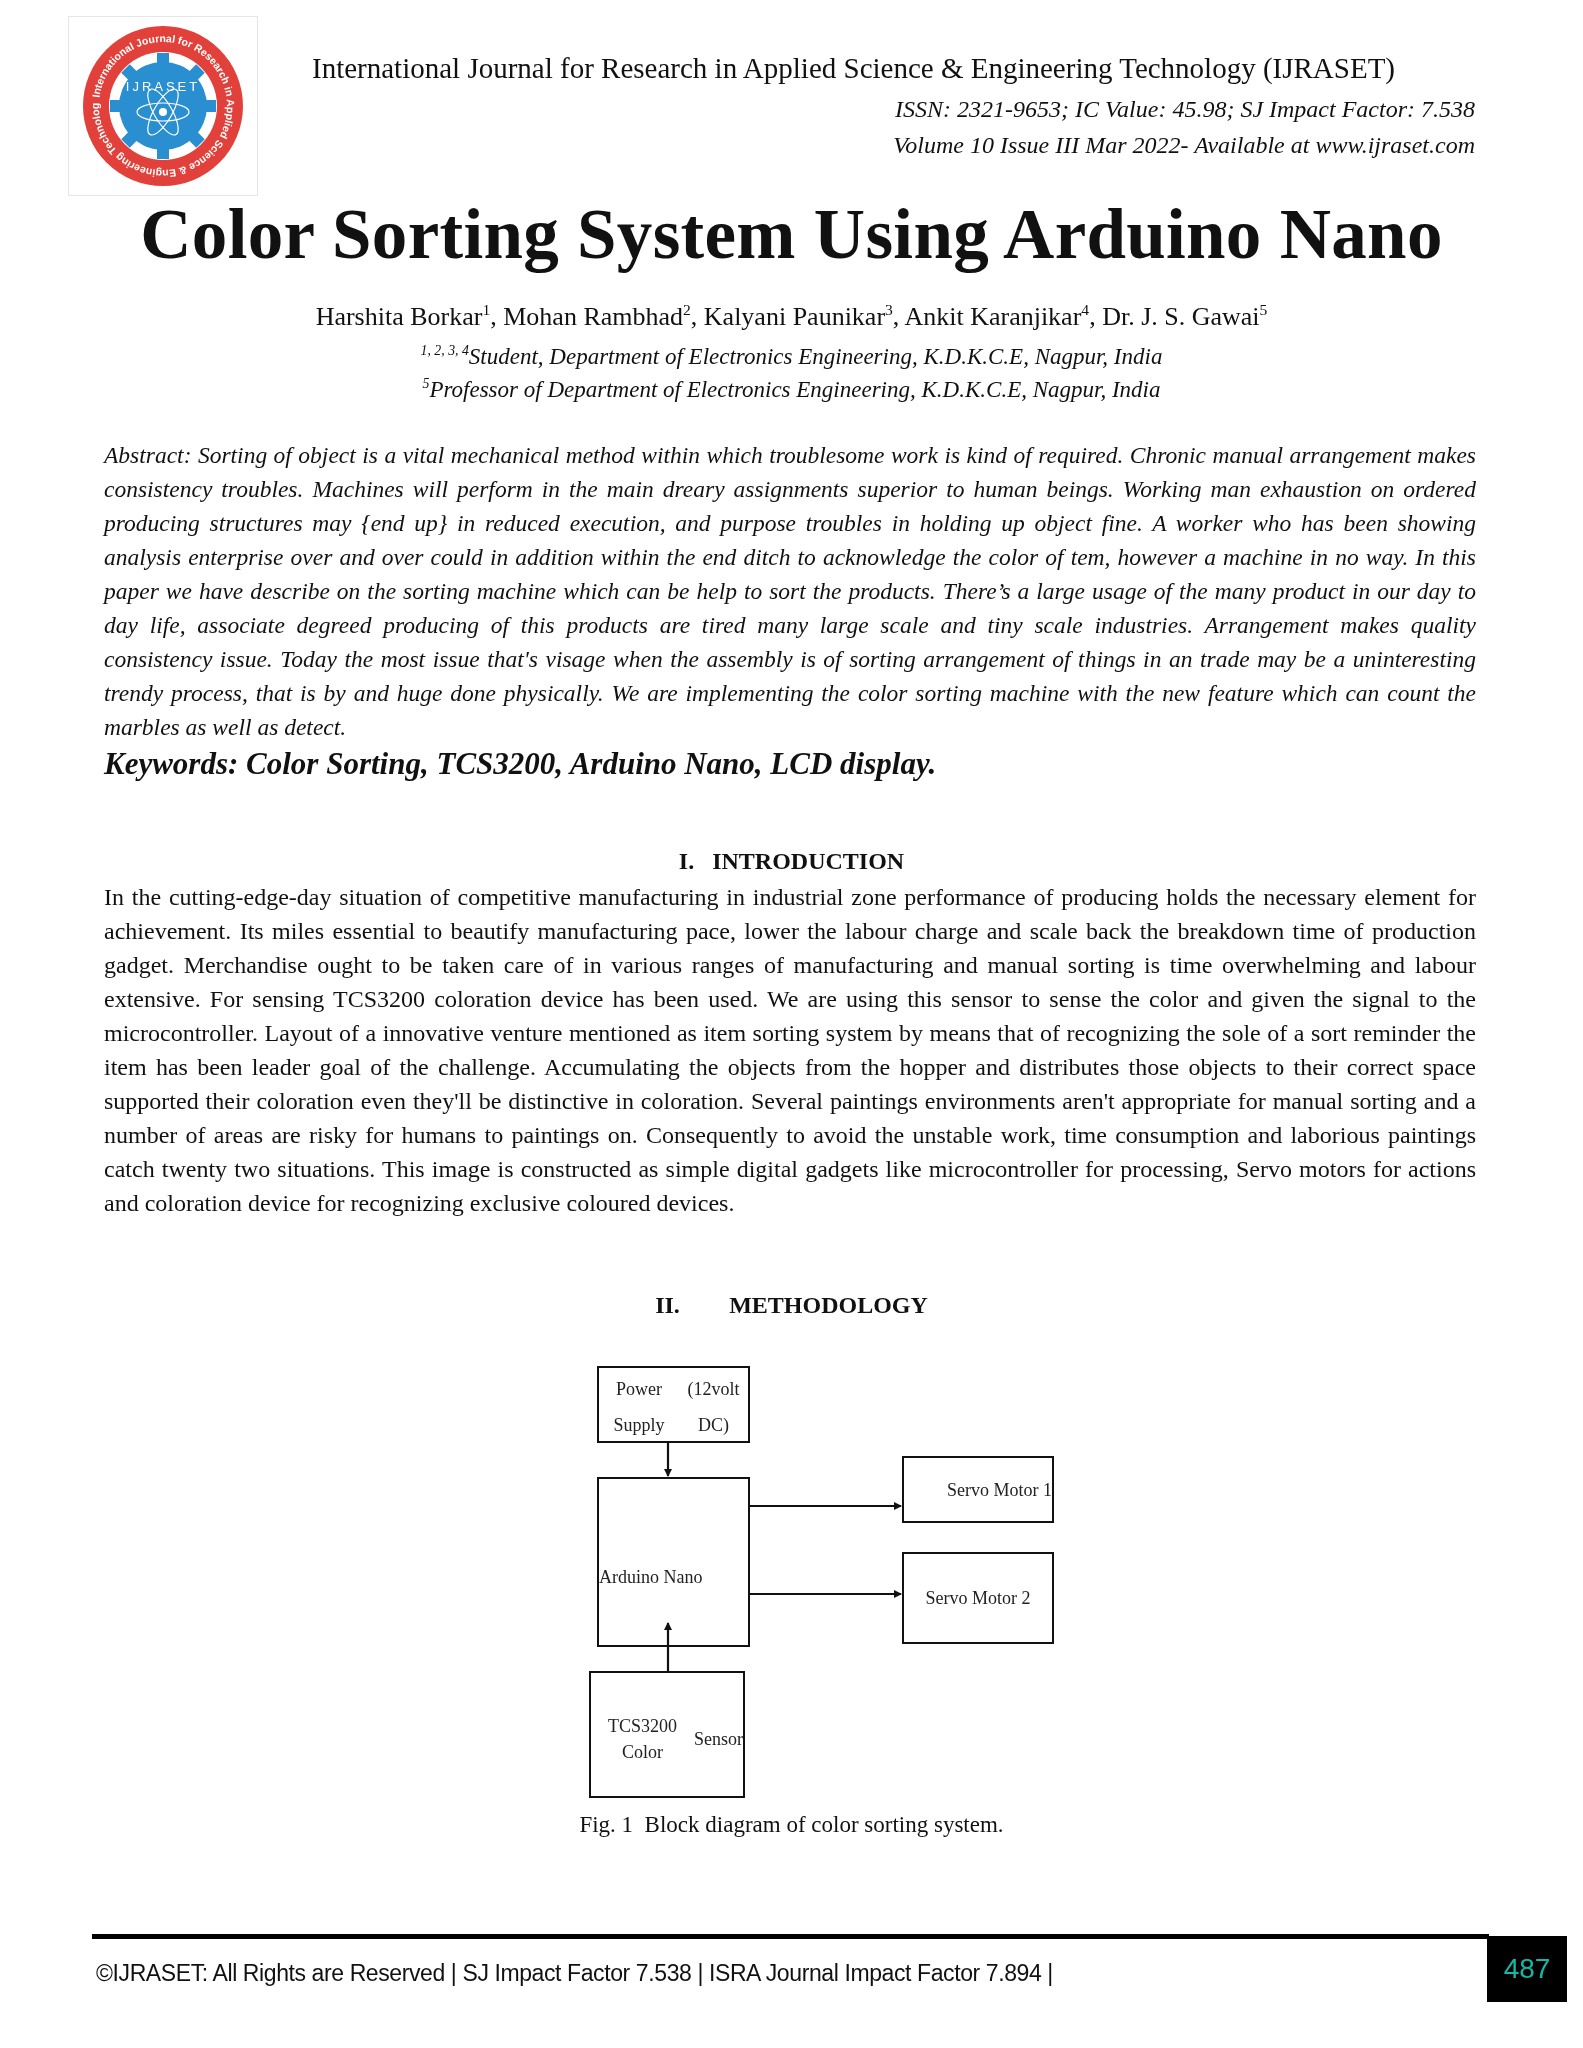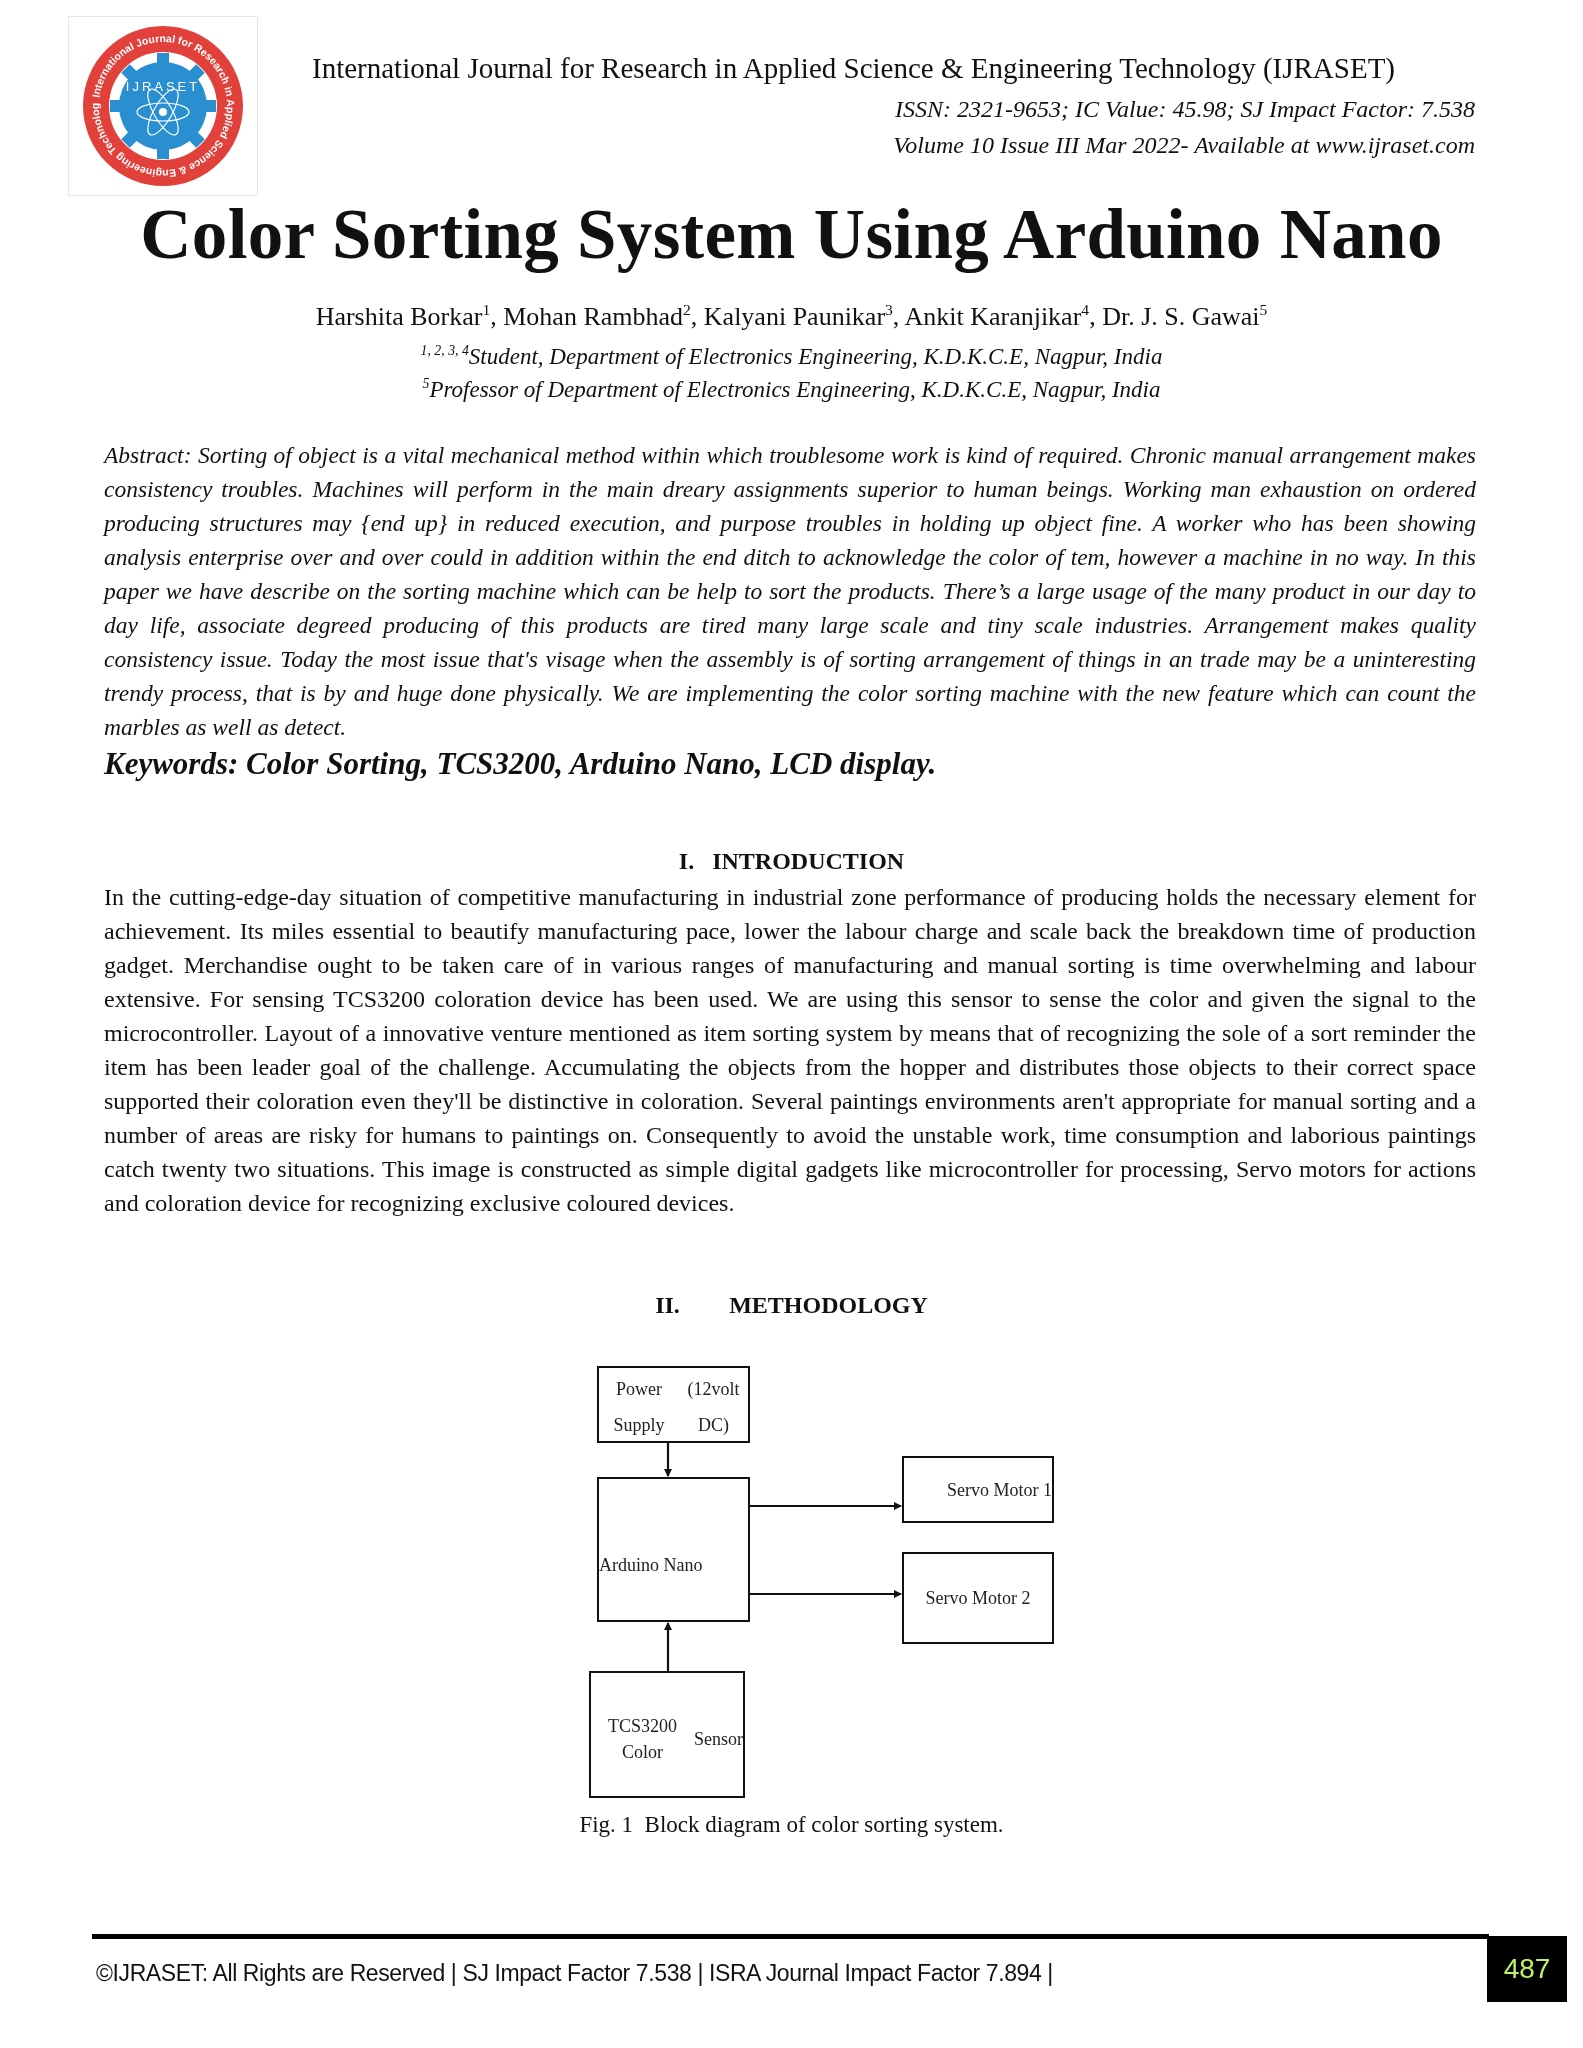--- a/index.html
+++ b/index.html
@@ -19,29 +19,29 @@
   .para { left:104px; width:1372px; text-align:justify; text-align-last:left; }
   #abstract { top:438px; font-style:italic; font-weight:normal; font-size:23.5px; line-height:34px; }
   #keywords { top:746px; font-style:italic; font-weight:bold; font-size:31px; }
   .sec { left:0; width:1583px; text-align:center; font-weight:bold; font-size:24px; }
   #sec1 { top:848px; }
   #intro { top:880px; font-size:24px; line-height:34px; }
   #sec2 { top:1292px; }
   #sec2 .num { display:inline-block; width:74px; text-align:left; }
   .box { position:absolute; border:2.5px solid #111; box-sizing:border-box; display:flex; flex-direction:row; align-items:center; justify-content:center; text-align:center; font-size:18px; line-height:34px; color:#222; }
   #box-power { left:597px; top:1366px; width:153px; height:77px; justify-content:flex-start; padding-top:4px; line-height:36px;}
-  #box-arduino { left:597px; top:1477px; width:153px; height:145px; justify-content:flex-start; padding-top:30px; }
+  #box-arduino { left:597px; top:1477px; width:153px; height:170px; justify-content:flex-start; padding-top:30px; }
   #box-servo1 { left:902px; top:1456px; width:152px; height:67px;justify-content:flex-end; }
   #box-servo2 { left:902px; top:1552px; width:152px; height:92px; }
   #box-sensor { left:589px; top:1671px; width:156px; height:127px; line-height:26px; padding-top:8px;}
   #arrows { position:absolute; left:0; top:0; width:1583px; height:2048px; pointer-events:none; }
   #caption { left:0; width:1583px; top:1812px; text-align:center; font-size:23px; }
   #footer-rule { left:92px; top:1934px; width:1397px; height:5px; background:#000; }
   #footer-text { left:96px; top:1960px; font-family:"Liberation Sans","DejaVu Sans",sans-serif; font-size:23px; letter-spacing:-0.4px; white-space:nowrap; }
-  #page-number { left:1487px; top:1936px; width:80px; height:66px; background:#000; color:#bef264; font-family:"Liberation Sans","DejaVu Sans",sans-serif; font-size:28px; display:flex; align-items:center; justify-content:center; }
+  #page-number { left:1487px; top:1936px; width:80px; height:66px; background:#000; color:#14b8a6; font-family:"Liberation Sans","DejaVu Sans",sans-serif; font-size:28px; display:flex; align-items:center; justify-content:center; }
 </style>
 </head>
 <body>
 
 <div id="logo" class="abs">
   <svg width="188" height="178" viewBox="0 0 188 178">
     <defs>
       <path id="ringPath" d="M 94 89 m -64 0 a 64 64 0 1 1 128 0 a 64 64 0 1 1 -128 0"></path>
     </defs>
     <circle cx="94" cy="89" r="80" fill="#e2403a"></circle>

